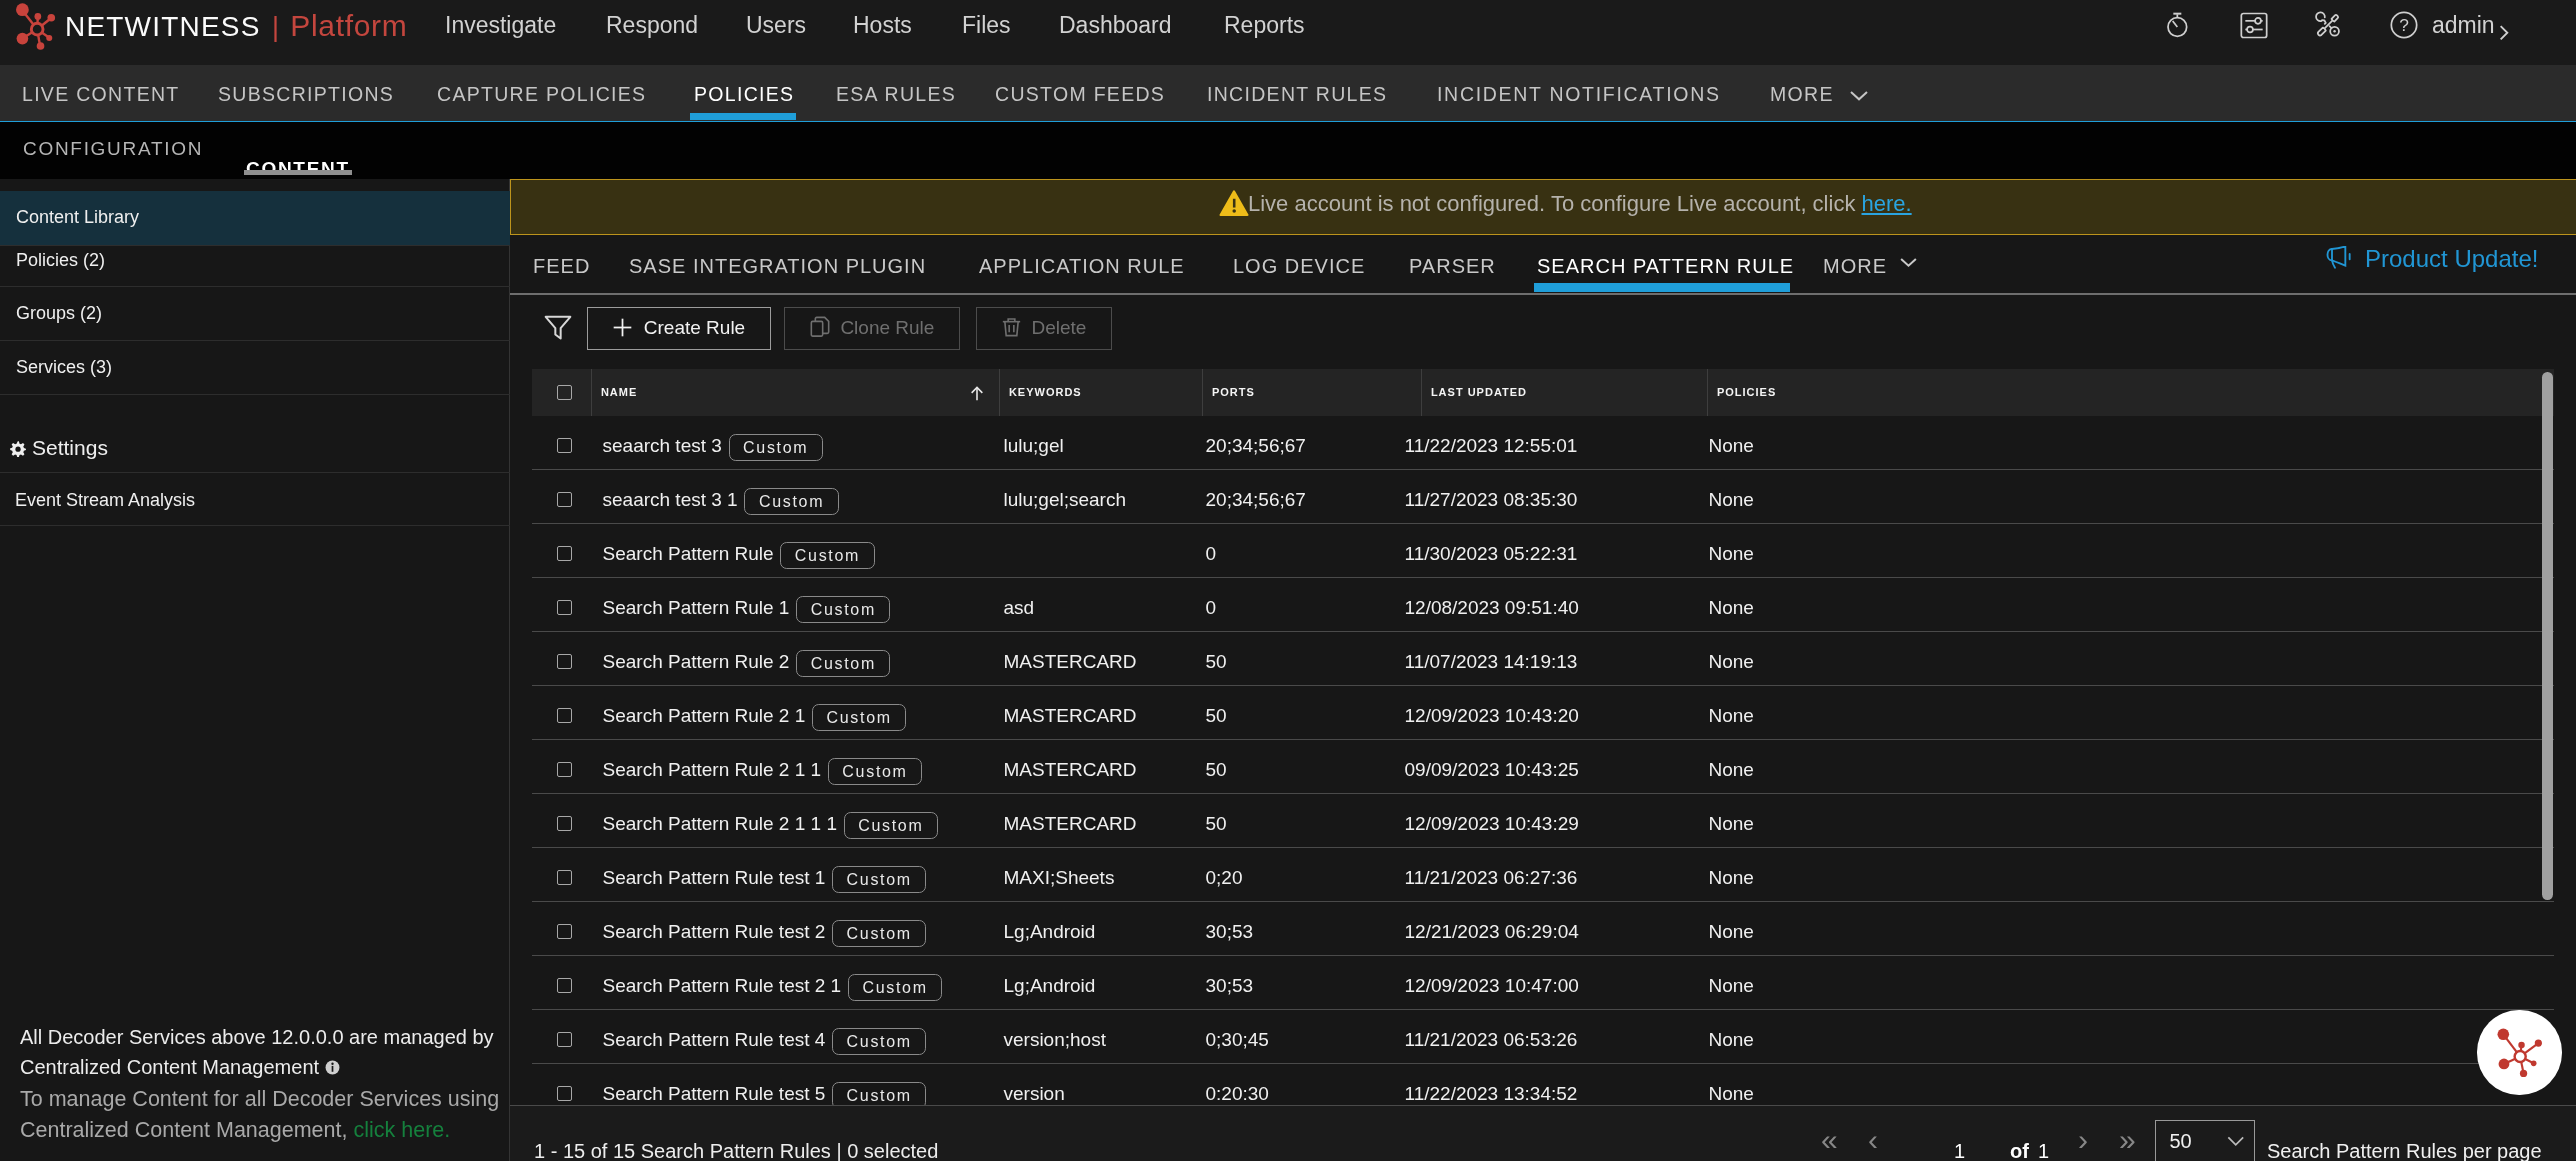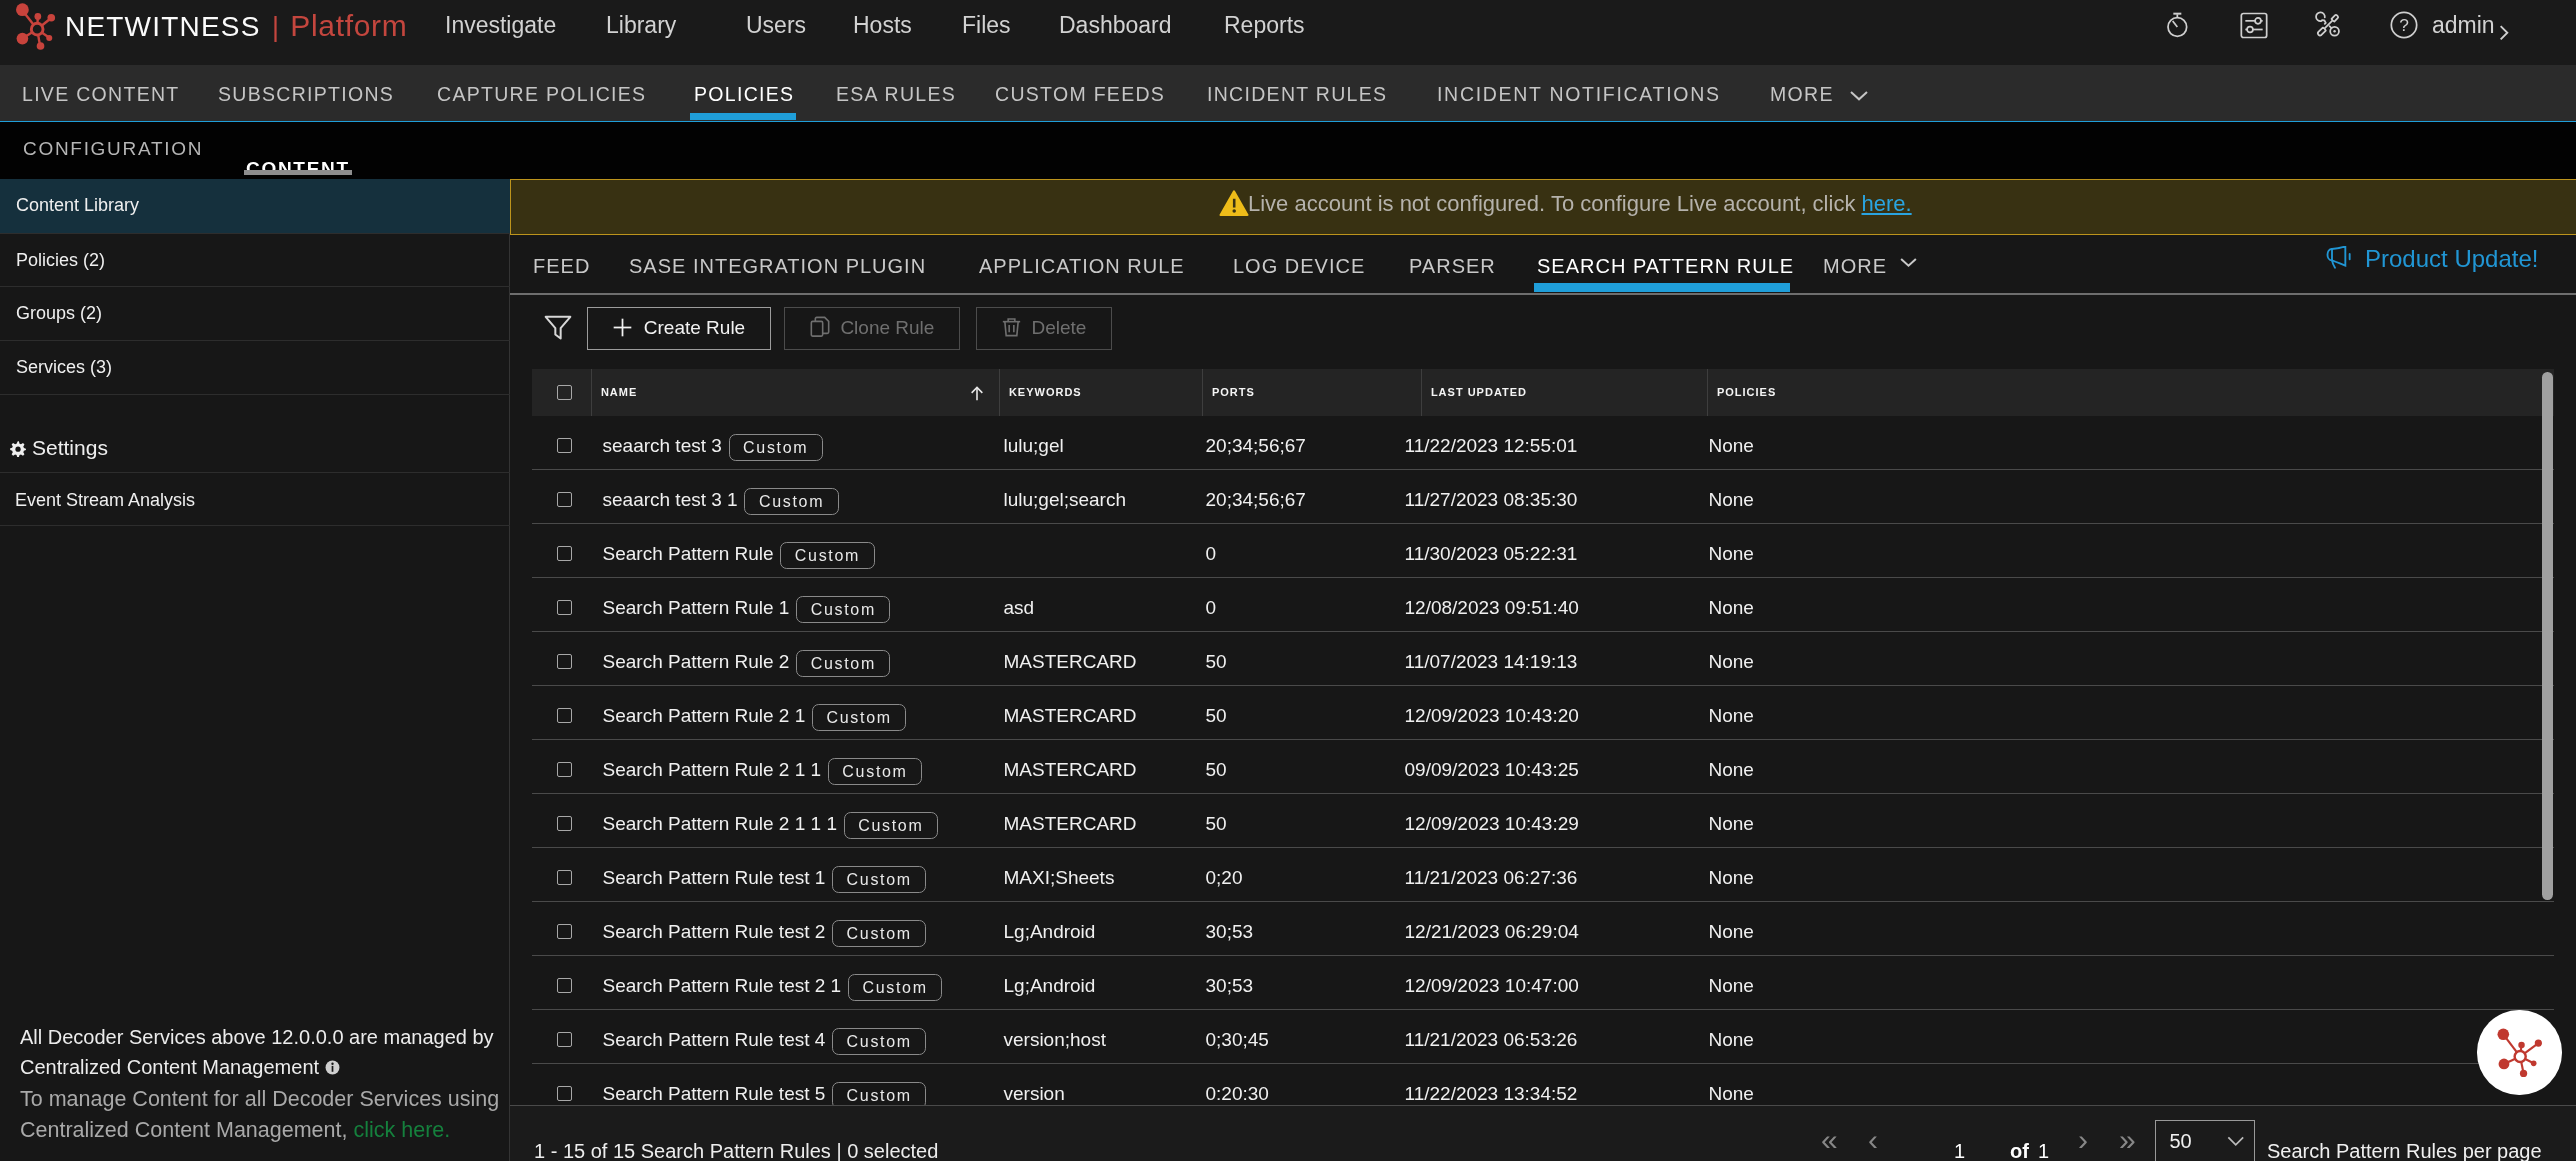--- a/index.html
+++ b/index.html
@@ -19,21 +19,21 @@
 #pol-under { position:absolute; left:690px; top:113px; width:106px; height:6.7px; background:#1f9ed9; }
 
 #nav3 { position:absolute; left:0; top:122px; width:2576px; height:57px; background:#020202; }
 #nav3 .item { position:absolute; top:0; height:57px; line-height:54px; font-size:19px; letter-spacing:1.7px; color:#b5b5b5; }
 #nav3 .active { color:#ffffff; font-weight:bold;margin-top:20px; }
 #content-under { position:absolute; left:244px; top:170px; width:108px; height:5.4px; background:#8e8e8e; }
 
 #sidebar { position:absolute; left:0; top:179px; width:510px; height:983px; background:#171717; border-right:1.3px solid #343434; }
 .side-item { position:absolute; left:0; width:510px; font-size:18px; color:#efefef; border-bottom:0.7px solid #2d2d2d; }
 .side-item span { position:absolute; left:16px; }
-#side-sel { top:0px; height:55px; background:#15303d; }
+#side-sel { top:12px; height:55px; background:#15303d; }
 
 #main { position:absolute; left:510px; top:179px; width:2066px; height:983px; background:#171717; }
 #banner { position:absolute; left:0; top:0; width:2066px; height:56px; background:#383112;
   border-top:1.3px solid #bd941c; border-bottom:1.3px solid #bd941c; border-left:1.3px solid #bd941c; }
 #banner-text { position:absolute; left:738px; top:12px; font-size:22px; color:#b5b2ac; }
 #banner-text a { color:#2aa4e0; text-decoration:underline; }
 
 #tabs { position:absolute; left:0; top:56px; width:2066px; height:60px; border-bottom:2.7px solid #6e6e6e;text-align:right; }
 #tabs .tab { position:absolute; top:0; height:57px; line-height:63px; font-size:20px; letter-spacing:1px; color:#c9c9c9; }
 #tabs .active { color:#ffffff; }
@@ -84,21 +84,21 @@
         <circle cx="34" cy="23" r="5"></circle>
         <circle cx="54" cy="25" r="5.7"></circle>
       <circle cx="11" cy="56" r="8.7"></circle>
         <circle cx="51" cy="55" r="4.5"></circle>
         <circle cx="38" cy="67" r="5.7"></circle>
     </g>
     <circle cx="33" cy="42" r="8.7" fill="#1a1a1a" stroke="#c8433c" stroke-width="4.4"></circle>
   </svg>
   <div id="logo-text">NETWITNESS<span id="logo-pipe">|</span><span id="logo-plat">Platform</span></div>
   <div class="item" style="left:445px">Investigate</div>
-  <div class="item" style="left:606px">Library</div>
+  <div class="item" style="left:606px">Respond</div>
   <div class="item" style="left:746px">Users</div>
   <div class="item" style="left:853px">Hosts</div>
   <div class="item" style="left:962px">Files</div>
   <div class="item" style="left:1059px">Dashboard</div>
   <div class="item" style="left:1224px">Reports</div>
   <svg class="ico" style="left:2166px;top:10.8px" width="24" height="28" viewBox="0 0 36 42">
     <g stroke="#cfcfcf" stroke-width="2.6" fill="none">
       <circle cx="17" cy="24" r="14"></circle>
         <line x1="17" y1="10" x2="17" y2="5"></line>
       <line x1="11" y1="4" x2="23" y2="4" stroke-width="3"></line>

